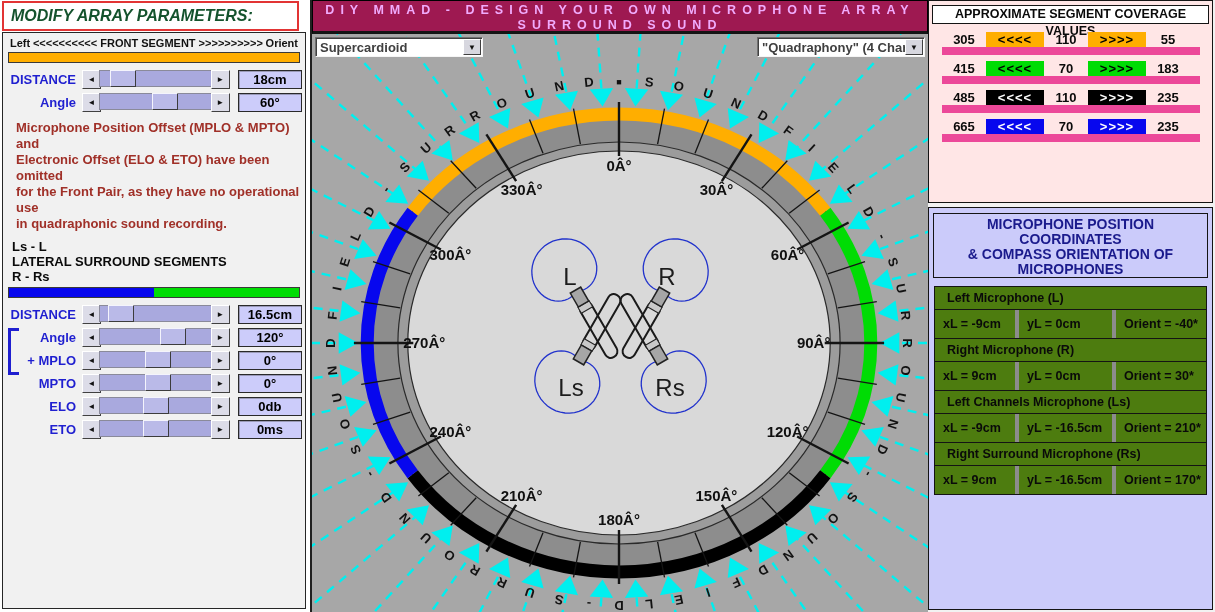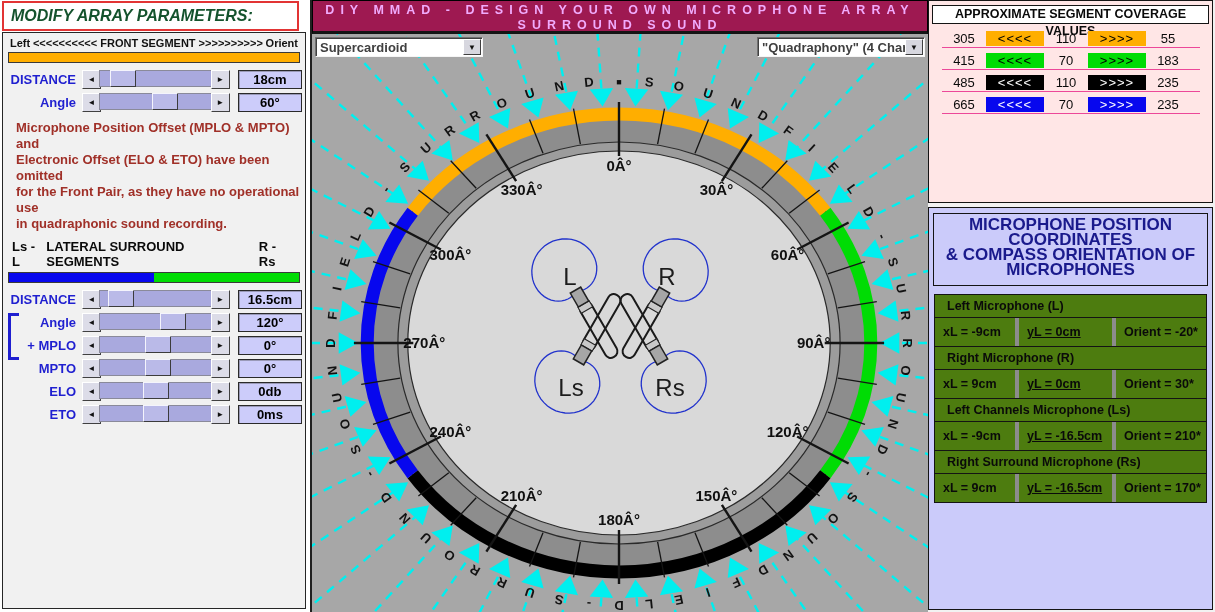--- a/index.html
+++ b/index.html
@@ -15,21 +15,21 @@
     line-height:25px;padding-left:7px;color:#14532d;}
   #lp-body{position:absolute;left:2px;top:32px;right:4px;bottom:3px;background:#f1f1f1;
     border:1px solid #262626;padding:3px 3px;box-sizing:border-box;}
   .seg-header{display:flex;justify-content:space-between;font-weight:bold;font-size:11px;
     color:#111;padding:1px 4px 0 4px;}
   .seg-bar{height:9px;border:1px solid #3a3a3a;margin:3px 2px 6px 2px;}
   #front-bar{background:#FFAE00;}
   #lateral-bar{background:linear-gradient(to right,#0707EE 0 50%,#00DC04 50% 100%);}
   .warning{margin:7px 2px 5px 10px;color:#A03028;font-weight:bold;font-size:13px;line-height:16px;}
   .lat-header{display:flex;justify-content:space-between;font-weight:bold;font-size:13px;
-    color:#0a0a0a;padding:2px 6px 0 6px;margin-top:0;}
+    color:#0a0a0a;padding:2px 6px 0 6px;margin-top:0;flex-direction:column;}
   .sliders{position:relative;margin-top:2px;}
   .srow{display:flex;align-items:center;height:21px;margin-bottom:2px;}
   .slabel{width:72px;text-align:right;padding-right:6px;color:#1F1FD0;font-weight:bold;font-size:13px;}
   .sbar{position:relative;width:152px;height:19px;}
   .sbtn{position:absolute;top:0;width:17px;height:17px;background:#dcdce8;
     border:1px solid #404040;border-top-color:#ffffff;border-left-color:#ffffff;
     font-size:8px;line-height:17px;text-align:center;color:#111;}
   .sbtn.l{left:0;} .sbtn.r{right:0;}
   .strack{position:absolute;left:17px;right:17px;top:0;height:17px;background:#a9a9de;
     border:1px solid #8a8a9a;box-sizing:border-box;}
@@ -61,36 +61,36 @@
   .ringsq{font-size:9px;fill:#121212;}
   .dlabel{font-weight:bold;font-size:15px;fill:#101010;}
   .miclabel{font-size:24px;fill:#1c1c1c;}
   
   #right-col{position:absolute;left:928px;top:0;width:287px;height:612px;background:#f2f2f2;}
   #right-top{position:absolute;left:0;top:0;width:285px;height:203px;background:#FFE6E6;
     border:1px solid #141414;box-sizing:border-box;}
   #cov-title{margin:4px 3px 6px 3px;border:1px solid #141414;background:#fff;text-align:center;
     font-weight:bold;font-size:12.5px;height:17px;line-height:17px;color:#0a0a0a;}
   #coverage-rows{margin-left:13px;width:258px;}
-  .cov-row{display:flex;align-items:center;height:17px;border-bottom:1px solid #ec4899;
-    margin-bottom:4px;font-weight:normal;font-size:13px;color:#0a0a0a;}
+  .cov-row{display:flex;align-items:flex-end;height:17px;border-bottom:8px solid #ec4899;
+    margin-bottom:4px;font-weight:bold;font-size:13px;color:#0a0a0a;}
   .c-num{width:44px;text-align:center;}
   .c-arrow{width:58px;text-align:center;letter-spacing:1px;}
   #right-bottom{position:absolute;left:0;top:207px;width:285px;height:403px;background:#CBCBFA;
     border:1px solid #141414;box-sizing:border-box;}
-  #coord-title{margin:5px 4px;border:1px solid #141414;padding:3px 0 8px 0;text-align:center;
-    color:#1A1A8C;font-weight:bold;font-size:17px;line-height:15px;}
+  #coord-title{margin:5px 4px;border:1px solid #141414;padding:3px 0 0 0;text-align:center;
+    color:#1A1A8C;font-weight:bold;font-size:14px;line-height:15px;}
   #coords-table{margin:8px 5px 0 5px;border:1px solid #141414;background:#4d7c0f;}
   .sec-row{border-bottom:1px solid #141414;font-weight:bold;font-size:12.5px;
     padding:4px 0 4px 12px;color:#0a0a0a;}
   .val-row{display:flex;border-bottom:1px solid #141414;}
   .val-row.last{border-bottom:none;}
   .val-cell{padding:7px 0 7px 8px;font-weight:bold;font-size:12.5px;color:#0a0a0a;
     border-right:4px solid #8c8c8c;box-sizing:border-box;}
-  .vc1{width:84px;} .vc2{width:97px;text-decoration:underline;} .vc3{flex:1;border-right:none;}
+  .vc1{width:84px;} .vc2{width:97px;} .vc3{flex:1;border-right:none;}
 </style>
 </head>
 <body>
 
 <div id="left-panel">
   <div id="lp-title">MODIFY ARRAY PARAMETERS:</div>
   <div id="lp-body">
     <div class="seg-header">
       <span>Left</span>
       <span>&lt;&lt;&lt;&lt;&lt;&lt;&lt;&lt;&lt;&lt; FRONT SEGMENT &gt;&gt;&gt;&gt;&gt;&gt;&gt;&gt;&gt;&gt;</span>
@@ -491,21 +491,21 @@
   <div id="right-bottom">
     <div id="coord-title">
       <div>MICROPHONE POSITION COORDINATES</div>
       <div>&amp; COMPASS ORIENTATION OF MICROPHONES</div>
     </div>
     <div id="coords-table">
         <div class="sec-row">Left Microphone (L)</div>
         <div class="val-row">
           <div class="val-cell vc1">xL = -9cm</div>
           <div class="val-cell vc2">yL = 0cm</div>
-          <div class="val-cell vc3">Orient = -20*</div>
+          <div class="val-cell vc3">Orient = -40*</div>
         </div>
         <div class="sec-row">Right Microphone (R)</div>
         <div class="val-row">
           <div class="val-cell vc1">xL = 9cm</div>
           <div class="val-cell vc2">yL = 0cm</div>
           <div class="val-cell vc3">Orient = 30*</div>
         </div>
         <div class="sec-row">Left Channels Microphone (Ls)</div>
         <div class="val-row">
           <div class="val-cell vc1">xL = -9cm</div>

